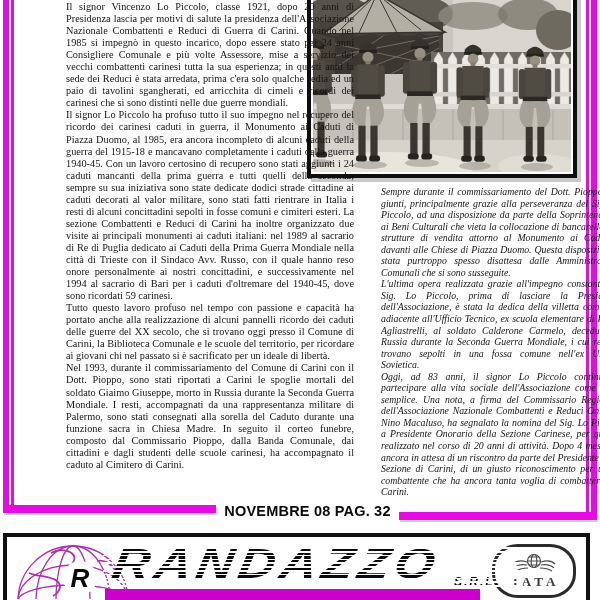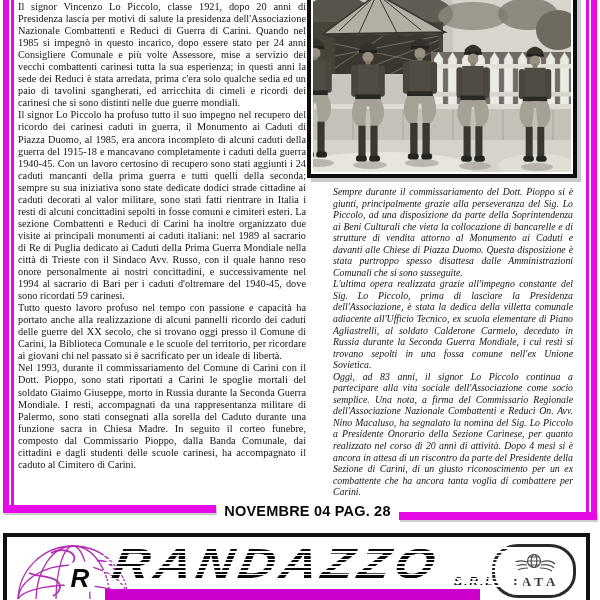--- a/index.html
+++ b/index.html
@@ -23,21 +23,21 @@
 
   
   .photo{
     left:307px;top:-6px;width:258px;height:172px;
     border:4px solid #0d0d0d;background:#ffffff;padding:2px;
     box-shadow:4px 4px 0 #c9c9c9;
   }
   .photo svg{display:block;}
 
   
-  .col{text-align:justify;}
+  .col{text-align:justify;margin-left:48px;}
   .col p{margin:0;}
   .col-left{left:18px;top:1px;width:288px;font-size:10.3px;line-height:12.05px;}
   .col-right{left:333px;top:186px;width:240px;font-size:9.8px;line-height:11.55px;font-style:italic;}
 
   
   .issue{
     left:216px;top:503px;width:183px;text-align:center;
     font-family:"Liberation Sans",sans-serif;font-weight:bold;
     font-size:14.5px;letter-spacing:.2px;white-space:nowrap;color:#0a0a0a;
   }
@@ -173,21 +173,21 @@
   <p>Tutto questo lavoro profuso nel tempo con passione e capacità ha portato anche alla realizzazione di alcuni pannelli ricordo dei caduti delle guerre del XX secolo, che si trovano oggi presso il Comune di Carini, la Biblioteca Comunale e le scuole del territorio, per ricordare ai giovani chi nel passato si è sacrificato per un ideale di libertà.</p>
   <p>Nel 1993, durante il commissariamento del Comune di Carini con il Dott. Pioppo, sono stati riportati a Carini le spoglie mortali del soldato Giaimo Giuseppe, morto in Russia durante la Seconda Guerra Mondiale. I resti, accompagnati da una rappresentanza militare di Palermo, sono stati consegnati alla sorella del Caduto durante una funzione sacra in Chiesa Madre. In seguito il corteo funebre, composto dal Commissario Pioppo, dalla Banda Comunale, dai cittadini e dagli studenti delle scuole carinesi, ha accompagnato il caduto al Cimitero di Carini.</p>
 </div>
 
 <div class="abs col col-right">
   <p>Sempre durante il commissariamento del Dott. Pioppo si è giunti, principalmente grazie alla perseveranza del Sig. Lo Piccolo, ad una disposizione da parte della Soprintendenza ai Beni Culturali che vieta la collocazione di bancarelle e di strutture di vendita attorno al Monumento ai Caduti e davanti alle Chiese di Piazza Duomo. Questa disposizione è stata purtroppo spesso disattesa dalle Amministrazioni Comunali che si sono susseguite.</p>
   <p>L'ultima opera realizzata grazie all'impegno constante del Sig. Lo Piccolo, prima di lasciare la Presidenza dell'Associazione, è stata la dedica della villetta comunale adiacente all'Ufficio Tecnico, ex scuola elementare di Piano Agliastrelli, al soldato Calderone Carmelo, deceduto in Russia durante la Seconda Guerra Mondiale, i cui resti si trovano sepolti in una fossa comune nell'ex Unione Sovietica.</p>
   <p>Oggi, ad 83 anni, il signor Lo Piccolo continua a partecipare alla vita sociale dell'Associazione come socio semplice. Una nota, a firma del Commissario Regionale dell'Associazione Nazionale Combattenti e Reduci On. Avv. Nino Macaluso, ha segnalato la nomina del Sig. Lo Piccolo a Presidente Onorario della Sezione Carinese, per quanto realizzato nel corso di 20 anni di attività. Dopo 4 mesi si è ancora in attesa di un riscontro da parte del Presidente della Sezione di Carini, di un giusto riconoscimento per un ex combattente che ha ancora tanta voglia di combattere per Carini.</p>
 </div>
 
-<div class="abs issue">NOVEMBRE 04 PAG. 28</div>
+<div class="abs issue">NOVEMBRE 08 PAG. 32</div>
 
 <div class="abs banner">
   <svg class="abs globe" width="124" height="60" viewBox="0 0 124 60">
     <g stroke="#b22fb2" fill="none" stroke-width="1.3">
       <circle cx="60" cy="62" r="55"></circle>
       <ellipse cx="60" cy="62" rx="37" ry="55"></ellipse>
       <ellipse cx="60" cy="62" rx="17" ry="55"></ellipse>
       <ellipse cx="60" cy="62" rx="55" ry="36"></ellipse>
       <ellipse cx="60" cy="62" rx="55" ry="16"></ellipse>
     </g>

